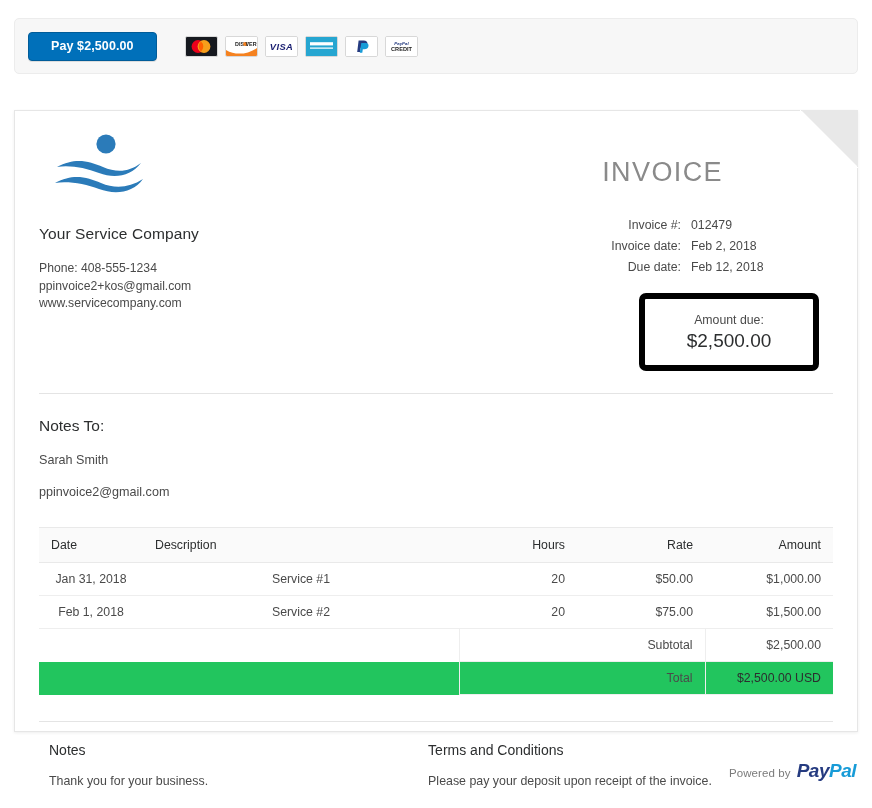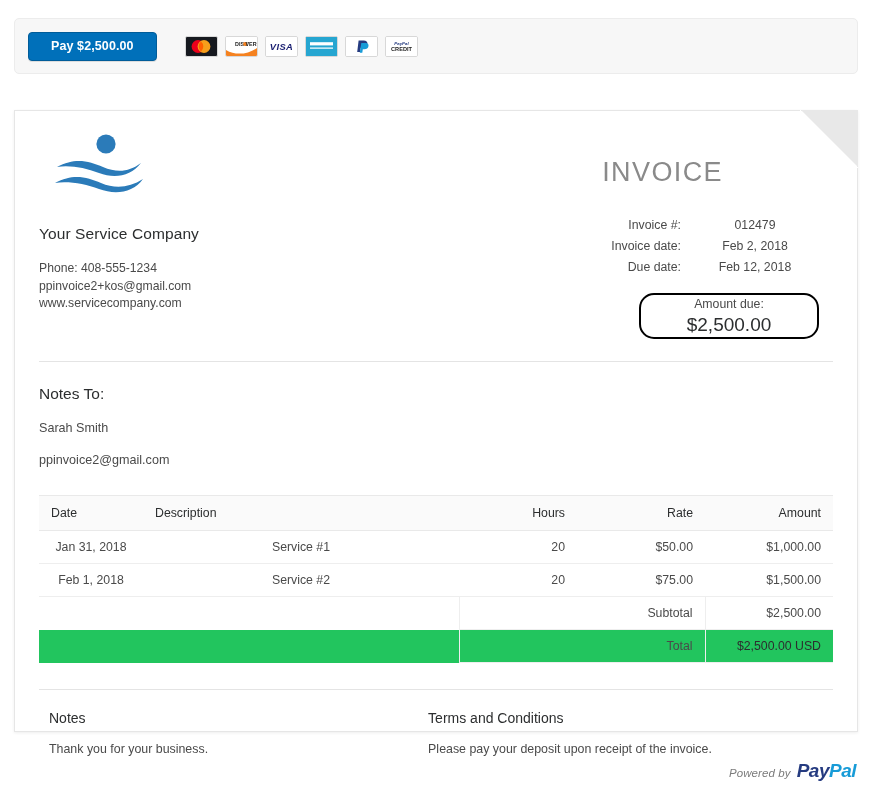--- a/index.html
+++ b/index.html
@@ -127,29 +127,29 @@
     font-weight: normal;
   }
   .meta-table {
     margin-top: 26px;
     margin-left: auto;
     border-collapse: collapse;
     font-size: 12.3px;
   }
   .meta-table td { padding: 3.5px 0; color: #4a4a4a; }
   .meta-label { text-align: right; padding-right: 10px !important; color: #555; }
-  .meta-value { text-align: center; width: 128px; }
+  .meta-value { text-align: left; width: 128px; }
 
   .amount-box {
     margin-left: auto;
     margin-top: 16px;
     width: 180px;
-    height: 46px;
-    border: 2px solid #000000;
-    border-radius: 15px;
+    height: 78px;
+    border: 6px solid #000000;
+    border-radius: 7px;
     display: flex;
     flex-direction: column;
     align-items: center;
     justify-content: center;
   }
   .amount-label { font-size: 12.3px; color: #4a4a4a; }
   .amount-value { font-size: 19px; color: #2c2e2f; margin-top: 3px; }
 
   .divider { height: 1px; background: #e4e4e4; margin-top: 22px; }
 
@@ -202,21 +202,21 @@
 
   
   .footer {
     position: absolute;
     right: 16px;
     top: 760px;
     display: flex;
     align-items: baseline;
     gap: 6px;
   }
-  .powered { font-size: 11.5px; color: #7b7b7b; font-style: italic; letter-spacing: 0.1px; }
+  .powered { font-size: 11.5px; color: #7b7b7b; letter-spacing: 0.1px; }
   .pp-wordmark { font-size: 19px; font-weight: bold; font-style: italic; letter-spacing: -0.5px; }
   .pp-pay { color: #253b80; }
   .pp-pal { color: #179bd7; }
 </style>
 </head>
 <body>
 
 <div class="pay-bar">
   <button class="pay-button">Pay $2,500.00</button>
 

